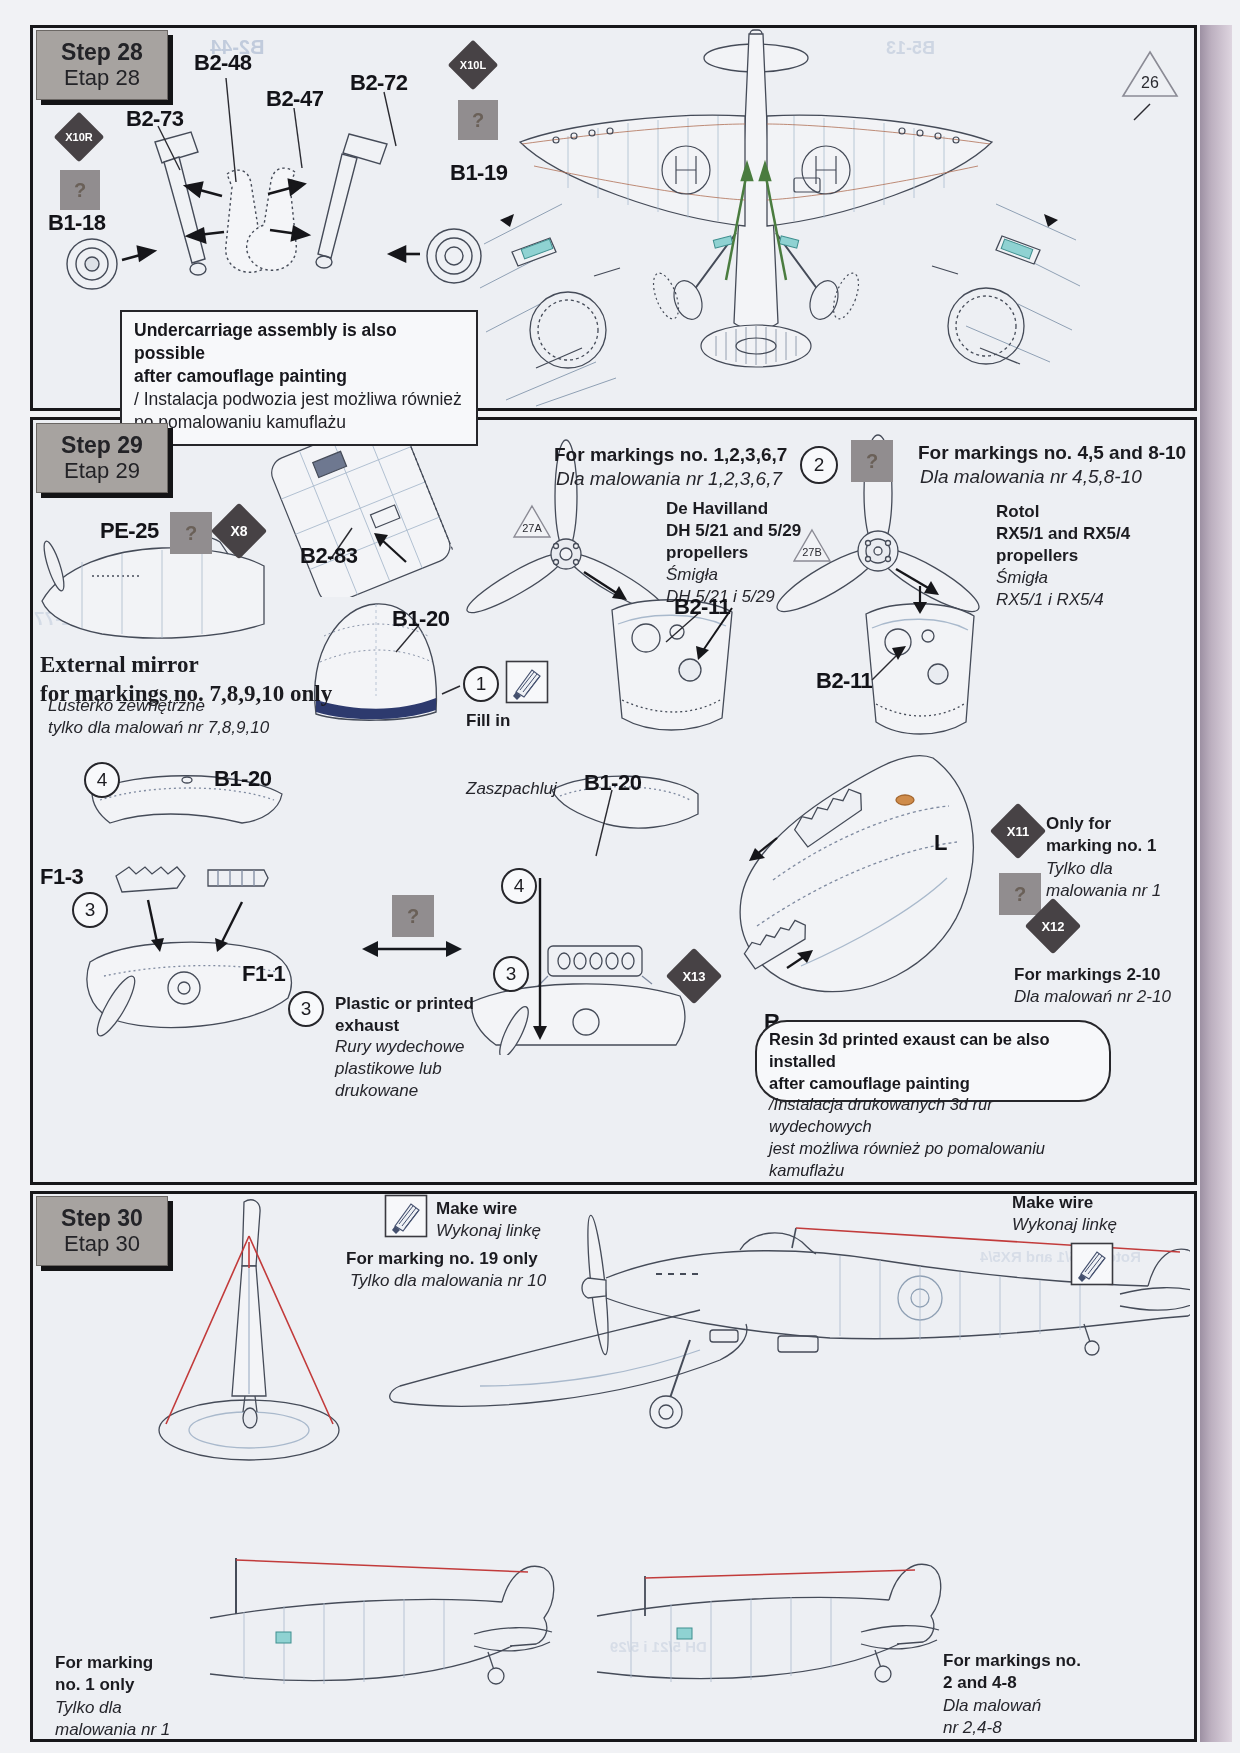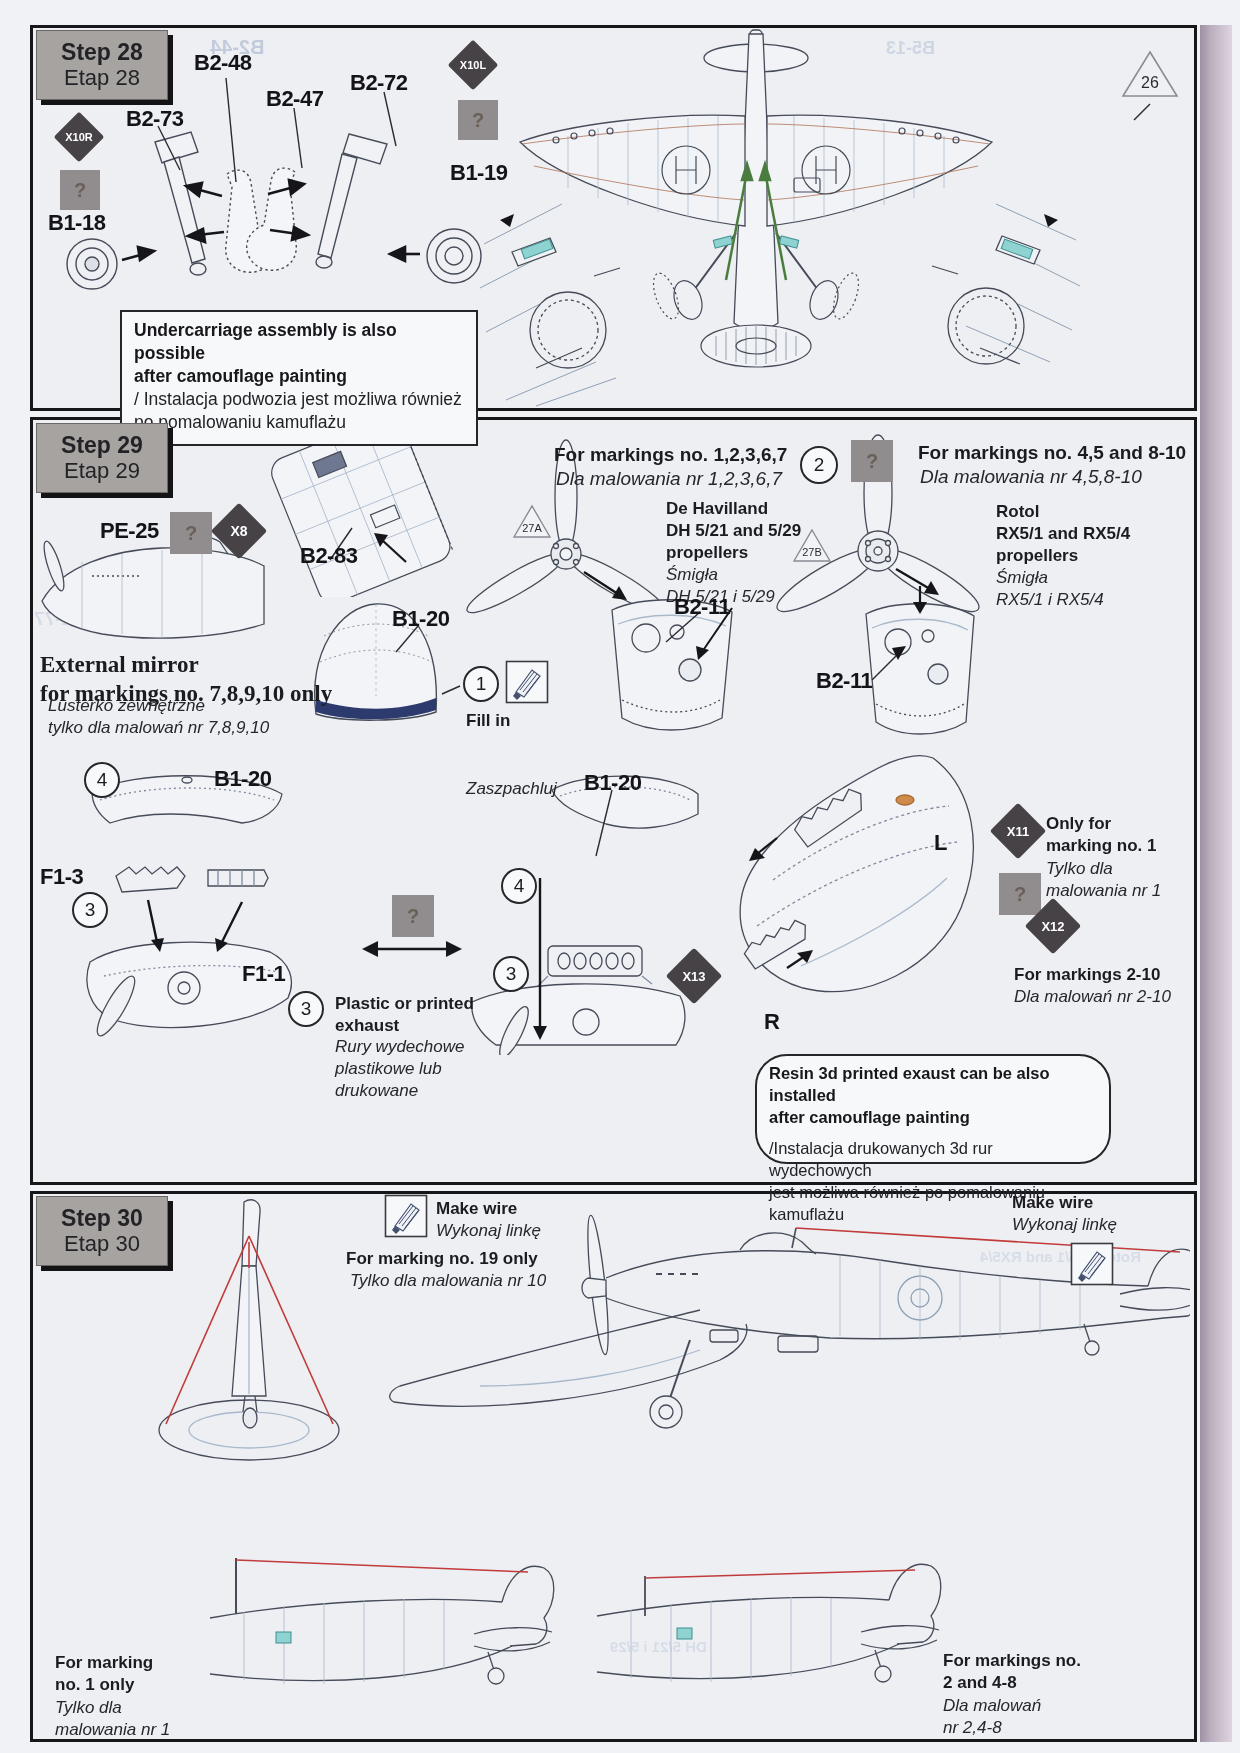--- a/index.html
+++ b/index.html
@@ -22,21 +22,21 @@
   .diamond.md span{font-size:13px;}
   .qbox{position:absolute;background:#918d8f;display:flex;align-items:center;justify-content:center;
         color:#6a6058;font-weight:700;font-size:20px;z-index:4;}
   .circ{position:absolute;width:36px;height:36px;border:2px solid #26262b;border-radius:50%;
         background:#f8f9fb;display:flex;align-items:center;justify-content:center;font-size:19px;
         color:#1d1d22;box-sizing:border-box;z-index:4;}
   .notebox{position:absolute;background:#f7f8fa;border:2px solid #26262a;padding:7px 12px;
            box-sizing:border-box;z-index:4;}
   .notebox .nen{font-weight:700;font-size:17.5px;line-height:1.32;color:#17171c;white-space:pre-line;}
   .notebox .npl{font-size:17.5px;line-height:1.32;color:#222228;white-space:pre-line;}
-  .notebox .npl.it{font-size:16.5px;margin-top:10px;}
+  .notebox .npl.it{font-style:italic;font-size:16.5px;}
   .notebox .nen.sm{font-size:16.5px;}
   .iconbox{position:absolute;z-index:4;}
   .ghost{position:absolute;color:#8198bb;font-weight:700;transform:scaleX(-1);white-space:nowrap;z-index:1;}
   .scan-edge{position:absolute;background:linear-gradient(90deg,#8e7f94 0%,#b3a4b6 35%,#dbd0dc 100%);
              opacity:.85;z-index:6;}
   svg{position:absolute;z-index:2;}
   svg.top{z-index:3;}
 </style>
 </head>
 <body>
@@ -483,21 +483,21 @@
   <div class="qbox" style="left:999px;top:873px;width:42px;height:42px;">
     <span>?</span>
   </div>
   <div class="diamond md" style="left:1030px;top:903px;width:46px;height:46px;">
     <div class="dsq"></div>
     <span>X12</span>
   </div>
   <div class="en" style="left:1014px;top:964px;">For markings 2-10</div>
   <div class="pl" style="left:1014px;top:986px;">Dla malowań nr 2-10</div>
 
-  <div class="notebox" style="left:755px;top:1054px;width:356px;height:110px;border-radius:32px;">
+  <div class="notebox" style="left:755px;top:1020px;width:356px;height:82px;border-radius:32px;">
     <div class="nen sm">Resin 3d printed exaust can be also installed
 after camouflage painting</div>
     <div class="npl it">/Instalacja drukowanych 3d rur wydechowych
 jest możliwa również po pomalowaniu kamuflażu</div>
   </div>
 
   <div class="hdr" style="left:36px;top:1196px;">
     <div class="t1">Step 30</div>
     <div class="t2">Etap 30</div>
   </div>

